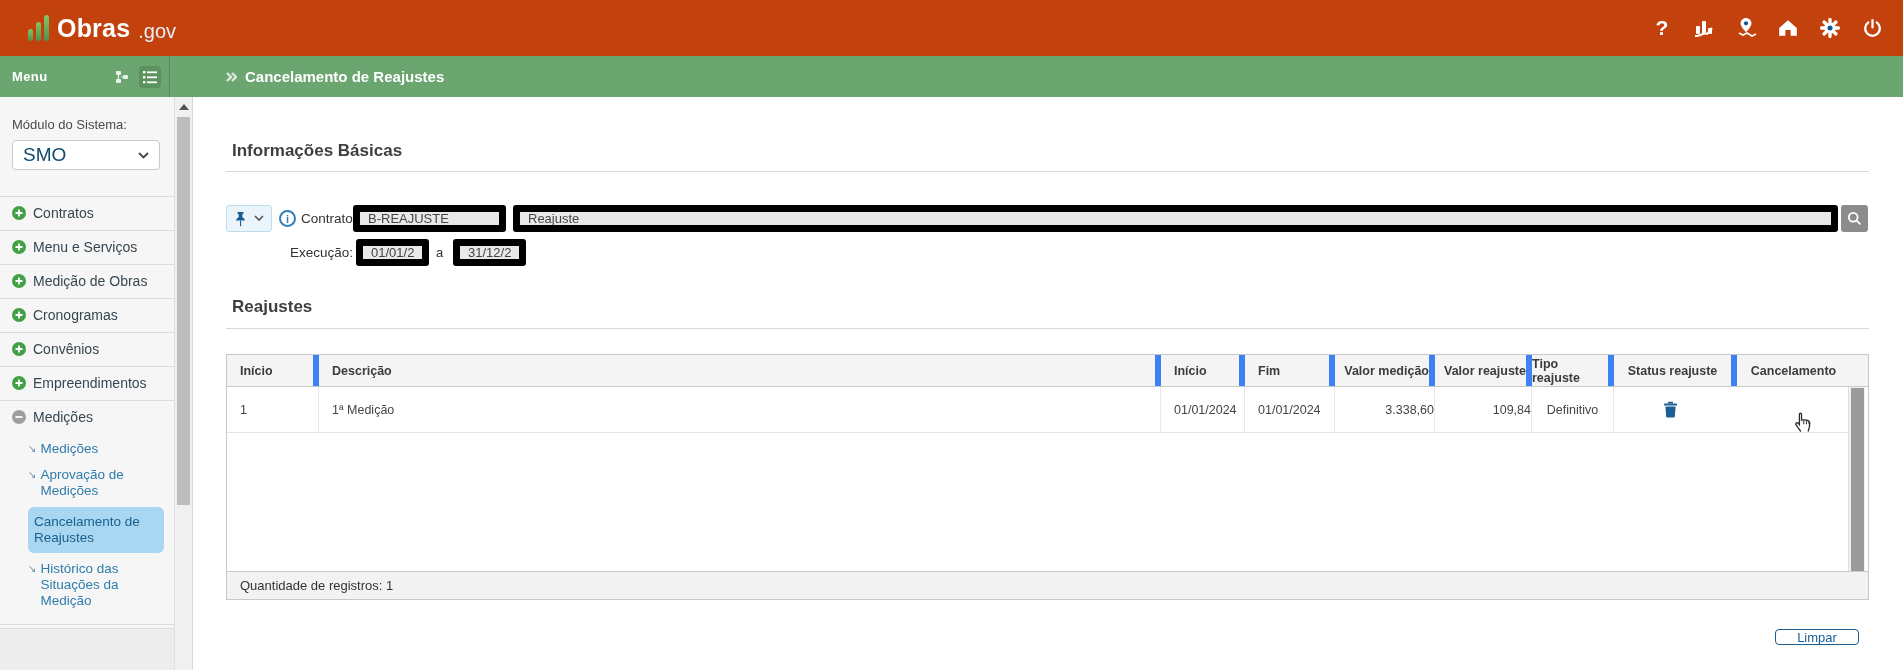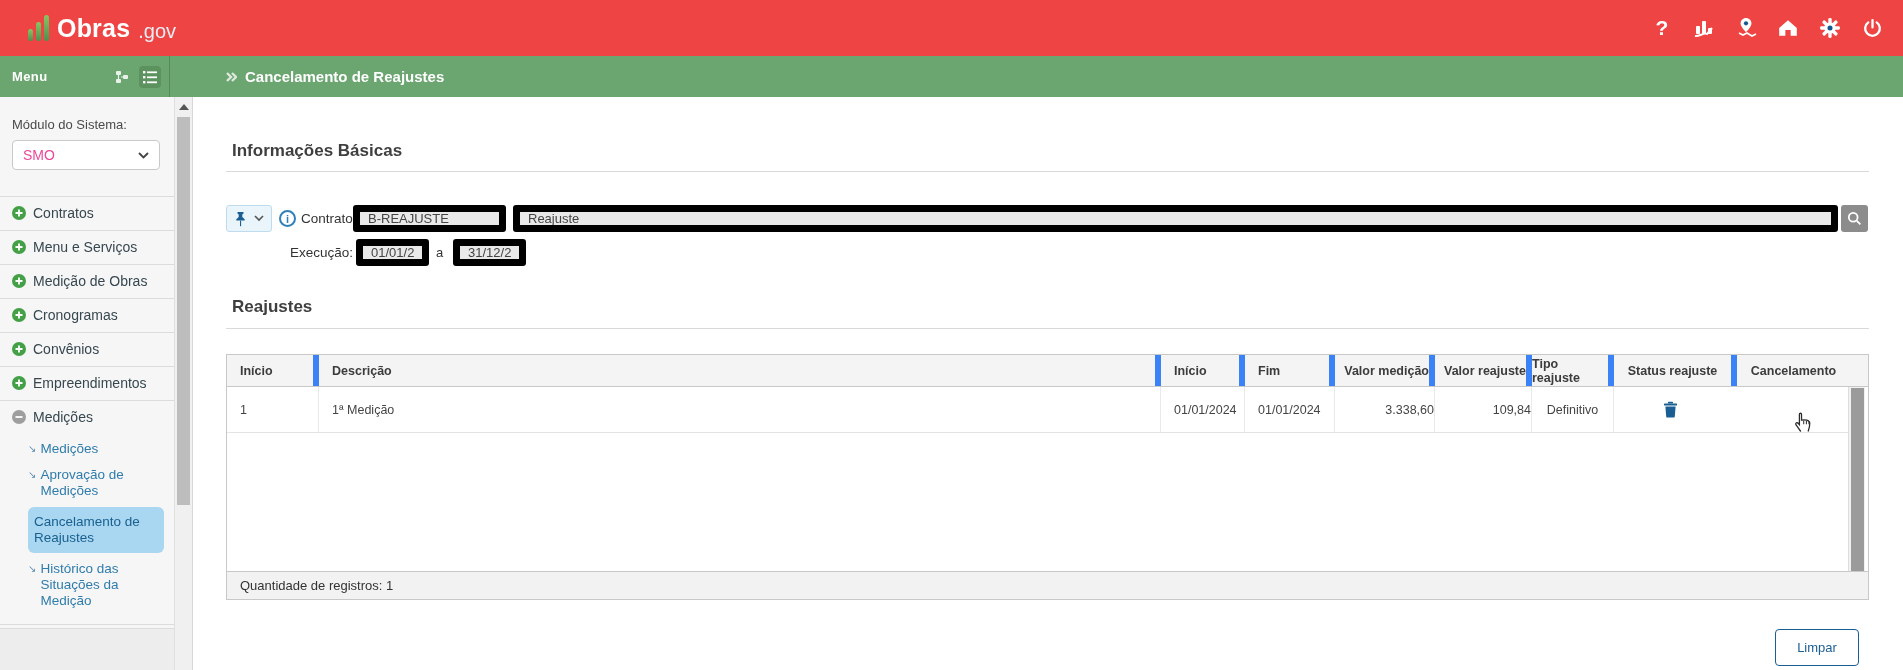--- a/index.html
+++ b/index.html
@@ -1,20 +1,20 @@
 <!DOCTYPE html>
 <html><head>
 <meta charset="utf-8">
 <style>
   html,body{margin:0;padding:0;background:#fff;}
   *{box-sizing:border-box;font-family:"Liberation Sans","DejaVu Sans",sans-serif;}
   .app{position:relative;width:1903px;height:670px;overflow:hidden;background:#fff;}
 
   
-  .topbar{position:absolute;left:0;top:0;width:100%;height:56px;background:#ef4444;display:flex;align-items:center;justify-content:space-between;padding:0 10px 0 28px;}
+  .topbar{position:absolute;left:0;top:0;width:100%;height:56px;background:#c2410c;display:flex;align-items:center;justify-content:space-between;padding:0 10px 0 28px;}
   .brand{display:flex;align-items:flex-end;gap:8px;}
   .brand-bars{display:flex;align-items:flex-end;gap:3px;height:26px;margin-bottom:2px;}
   .brand-bars i{display:block;width:5px;border-radius:3px;background:linear-gradient(#8cc461,#4e8f4f);}
   .brand-bars i:nth-child(1){height:12px;}
   .brand-bars i:nth-child(2){height:19px;}
   .brand-bars i:nth-child(3){height:26px;}
   .brand-bold{color:#fff;font-size:25px;font-weight:bold;letter-spacing:.2px;}
   .brand-suffix{color:#e8eef4;font-size:20px;font-weight:normal;}
   .top-icons{display:flex;align-items:center;gap:16px;margin-right:8px;}
   .tico{width:26px;height:26px;display:flex;align-items:center;justify-content:center;color:#fff;cursor:pointer;}
@@ -32,21 +32,21 @@
   .gb-title{color:#fff;font-size:15px;font-weight:bold;}
 
   
   .body{position:absolute;left:0;top:97px;width:100%;height:573px;}
 
   
   .sidebar{position:absolute;left:0;top:0;width:174px;height:573px;background:#F6F6F7;}
   .sidebar-bottom{position:absolute;left:0;top:531px;width:174px;height:42px;background:#EDEDEE;border-top:1px solid #dcdcdc;}
   .module-label{position:absolute;left:12px;top:20px;font-size:13px;color:#4a4a4a;}
   .module-select{position:absolute;left:12px;top:43px;width:148px;height:30px;background:#fff;border:1px solid #c9c9c9;border-radius:4px;display:flex;align-items:center;justify-content:space-between;padding:0 10px;cursor:pointer;}
-  .module-select .val{font-size:14px;color:#ec4899;text-align:center;}
+  .module-select .val{font-size:19px;color:#0c4a6e;text-align:center;}
   .menu-list{position:absolute;left:0;top:99px;width:174px;}
   .mitem{display:flex;align-items:flex-start;gap:7px;padding:8px 10px 8px 12px;border-top:1px solid #dcdcdc;cursor:pointer;}
   .mitem .lbl{font-size:14px;color:#37474F;line-height:17px;}
   .pm{flex:0 0 14px;margin-top:1px;}
   .subitems{padding:2px 0 10px 0;}
   .sub{display:flex;align-items:flex-start;gap:4px;padding:5px 8px 5px 28px;cursor:pointer;position:relative;}
   .sub .arr{color:#5a8db0;font-size:10px;line-height:15px;flex:0 0 auto;}
   .sub .slbl{font-size:13.5px;color:#2F7CAB;line-height:16px;}
   .sub.selected{background:#A9D6F0;border-radius:6px;margin:3px 10px 3px 28px;padding:7px 8px 7px 6px;}
   .sub.selected .slbl{color:#19618F;}
@@ -84,21 +84,21 @@
   .cR{justify-content:flex-end;text-align:center;}
   .cC{justify-content:center;}
   .w1{width:92px;}.w2{width:842px;}.w3{width:84px;}.w4{width:90px;}.w5{width:100px;}
   .w6{width:97px;}.w7{width:82px;}.w8{width:123px;}.w9{width:113px;border-right:none!important;}
   .vscroll{position:absolute;right:3px;top:32px;width:17px;height:186px;background:#F1F1F1;border-left:1px solid #ddd;}
   .vscroll .vthumb{position:absolute;left:2px;top:1px;width:13px;height:183px;background:#9B9B9B;}
   .tfoot{position:absolute;left:0;bottom:0;width:100%;height:28px;background:#F2F2F2;border-top:1px solid #C8C8C8;display:flex;align-items:center;padding-left:13px;font-size:13px;color:#333;}
   .trashbtn{cursor:pointer;display:flex;align-items:center;justify-content:center;}
   .cursor-hand{position:absolute;left:1600px;top:310px;pointer-events:none;}
 
-  .limpar{position:absolute;left:1582px;top:532px;width:84px;height:37px;background:#fff;border:1px solid #1B5E93;border-radius:4px;color:#1B5E93;font-size:13px;display:flex;align-items:center;justify-content:center;cursor:pointer;}
+  .limpar{position:absolute;left:1582px;top:532px;width:84px;height:16px;background:#fff;border:1px solid #1B5E93;border-radius:4px;color:#1B5E93;font-size:13px;display:flex;align-items:center;justify-content:center;cursor:pointer;}
 </style>
 </head>
 <body>
 
 <div class="app">
 
   <header class="topbar">
     <div class="brand">
       <span class="brand-bars">
           <i></i>

